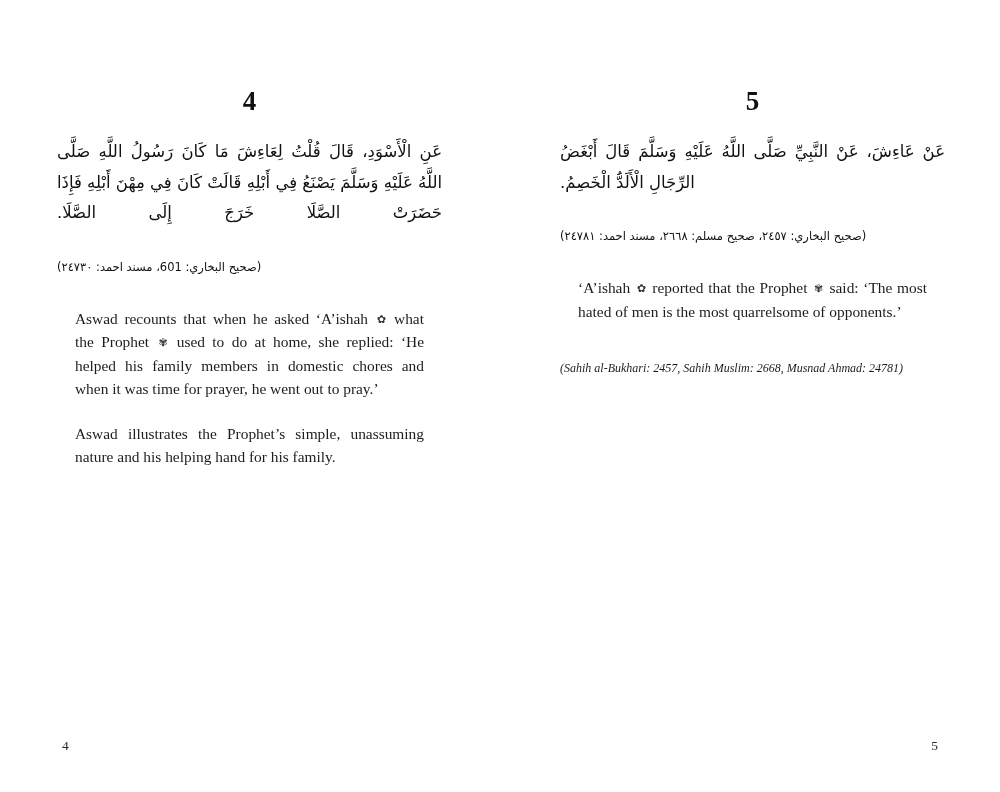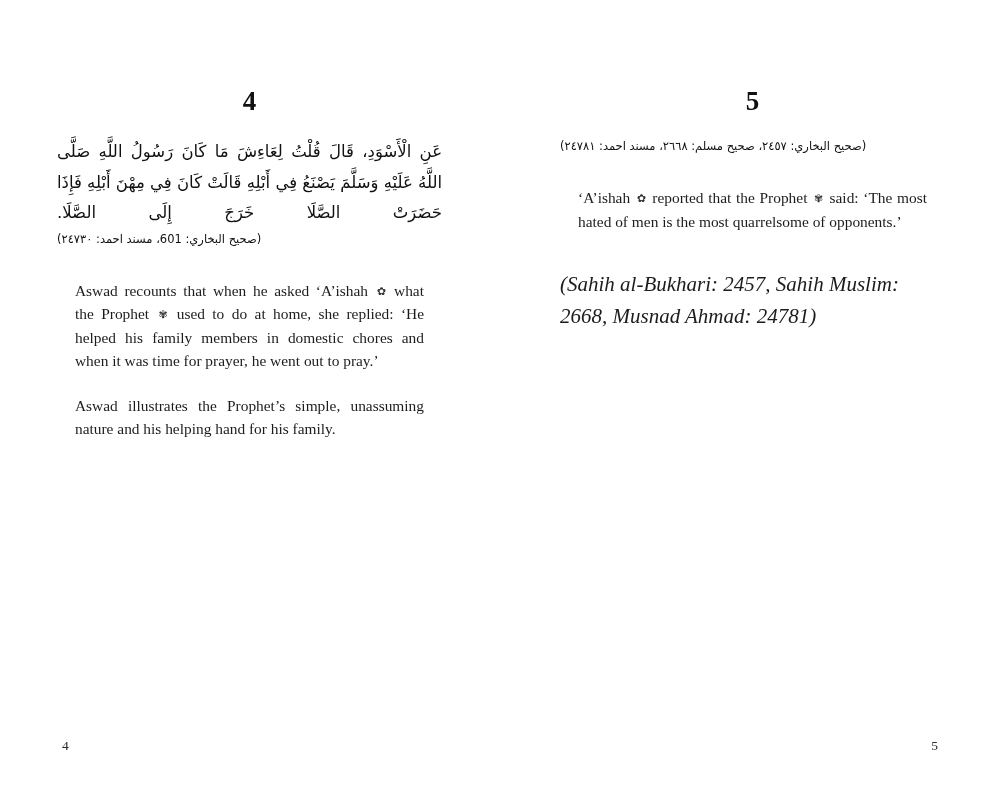--- a/index.html
+++ b/index.html
@@ -69,21 +69,21 @@
     text-align-last: left;
   }
 
   .arabic-citation {
     direction: rtl;
     text-align: left;
     font-family: "DejaVu Sans", "Liberation Sans", sans-serif;
     font-size: 11.5px;
     line-height: 1.6;
     color: #111111;
-    margin-top: 1px;
+    margin-top: 29px;
     unicode-bidi: plaintext;
   }
 
   .en-para {
     font-family: "Liberation Serif", "DejaVu Serif", serif;
     font-size: 15.4px;
     line-height: 1.52;
     text-align: justify;
     color: #1c1c1c;
     margin: 18px;
@@ -91,21 +91,21 @@
   .en-para.first-en {
     margin-top: 31px;
   }
   .en-para.gap {
     margin-top: 21px;
   }
 
   .citation-en {
     font-family: "Liberation Serif", "DejaVu Serif", serif;
     font-style: italic;
-    font-size: 21px;
+    font-size: 12px;
     line-height: 1.5;
     text-align: left;
     color: #1c1c1c;
     margin-top: 36px;
   }
 
   .honorific {
     display: inline-block;
     font-family: "DejaVu Sans", sans-serif;
     font-size: 11px;
@@ -150,20 +150,21 @@
     </div>
 
     <div class="folio folio-left">4</div>
   </div>
 
   <div class="page page-right">
     <div class="content">
 
       <div class="hadith-number">5</div>
 
+      <div class="arabic-block rtl-right-last">عَنْ عَاءِشَ، عَنْ النَّبِيِّ صَلَّى اللَّهُ عَلَيْهِ وَسَلَّمَ قَالَ أَبْغَضُ الرِّجَالِ الْأَلَدُّ الْخَصِمُ.</div>
 
       <div class="arabic-citation">(صحيح البخاري: ٢٤٥٧، صحيح مسلم: ٢٦٦٨، مسند احمد: ٢٤٧٨١)</div>
 
       <p class="en-para first-en">
         <span>‘A’ishah</span> <span class="honorific">✿</span> <span>reported that the Prophet</span> <span class="honorific">✾</span> <span>said: ‘The most hated of men is the most quarrelsome of opponents.’</span>
       </p>
 
 
       <div class="citation-en">(Sahih al-Bukhari: 2457, Sahih Muslim: 2668, Musnad Ahmad: 24781)</div>
 

